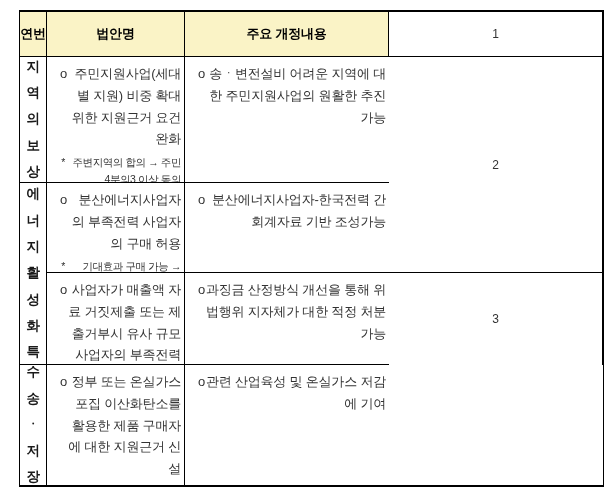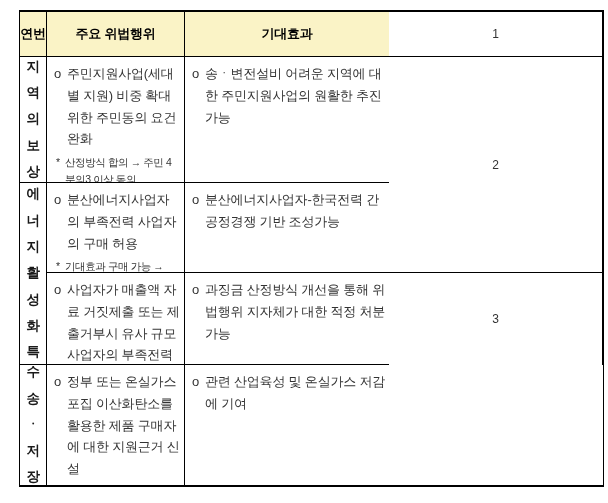--- a/index.html
+++ b/index.html
@@ -10,21 +10,21 @@
   .tbl{
     position:absolute;left:19px;top:10px;width:585px;
     box-sizing:border-box;background:#fff;
     border:1px solid #000;border-top-width:2px;border-bottom-width:2px;
     display:grid;
     grid-template-columns:27px 138px 204px 1fr;
     grid-template-rows:45px 126px 90px 92px 120px;
   }
   .c{
     border-right:1px solid #000;border-bottom:1px solid #000;
-    box-sizing:border-box;overflow:hidden;min-width:0;
+    box-sizing:border-box;overflow:hidden;min-width:0;text-align:right;
   }
   .last-col{border-right:none;}
   .last-row{border-bottom:none;}
   .head{
     background:#FAF3C6;display:flex;align-items:center;justify-content:center;
     font-weight:bold;font-size:13px;color:#000;letter-spacing:-0.2px;
   }
   .vcenter{display:flex;align-items:center;justify-content:center;text-align:center;}
   .num{font-size:12px;color:#333;}
   .law{
@@ -41,40 +41,40 @@
 </style>
 </head>
 <body>
 
 <div class="tbl">
 
   <div class="c head">
     <span>연번</span>
   </div>
   <div class="c head">
-    <span>주요 위법행위</span>
+    <span>법안명</span>
   </div>
-  <div class="c head last-col">
-    <span>기대효과</span>
+  <div class="c head">
+    <span>주요 개정내용</span>
   </div>
 
   <div class="c vcenter num">
     <span>1</span>
   </div>
   <div class="c vcenter law">
     <span>송ㆍ변전설비 주변지역의 보상 및 지원에 관한 법률</span>
   </div>
   <div class="c content">
     <div class="item">
       <span class="mk">o</span>
-      <span class="tx">주민지원사업(세대별 지원) 비중 확대 위한 주민동의 요건 완화</span>
+      <span class="tx">주민지원사업(세대별 지원) 비중 확대 위한 지원근거 요건 완화</span>
     </div>
     <div class="item note">
       <span class="mk">*</span>
-      <span class="tx">산정방식 합의 → 주민 4분의3 이상 동의</span>
+      <span class="tx">주변지역의 합의 → 주민 4분의3 이상 동의</span>
     </div>
   </div>
   <div class="c content last-col">
     <div class="item">
       <span class="mk">o</span>
       <span class="tx">송ㆍ변전설비 어려운 지역에 대한 주민지원사업의 원활한 추진 가능</span>
     </div>
   </div>
 
   <div class="c vcenter num span2">
@@ -90,21 +90,21 @@
     </div>
     <div class="item note">
       <span class="mk">*</span>
       <span class="tx">기대효과 구매 가능 →
 한전 + 전력시장에서 구매 가능</span>
     </div>
   </div>
   <div class="c content last-col">
     <div class="item">
       <span class="mk">o</span>
-      <span class="tx">분산에너지사업자-한국전력 간 공정경쟁 기반 조성가능</span>
+      <span class="tx">분산에너지사업자-한국전력 간 회계자료 기반 조성가능</span>
     </div>
   </div>
   <div class="c content">
     <div class="item">
       <span class="mk">o</span>
       <span class="tx">사업자가 매출액 자료 거짓제출 또는 제출거부시 유사 규모 사업자의 부족전력 활용하여 과징금 산정</span>
     </div>
   </div>
   <div class="c content last-col">
     <div class="item">

